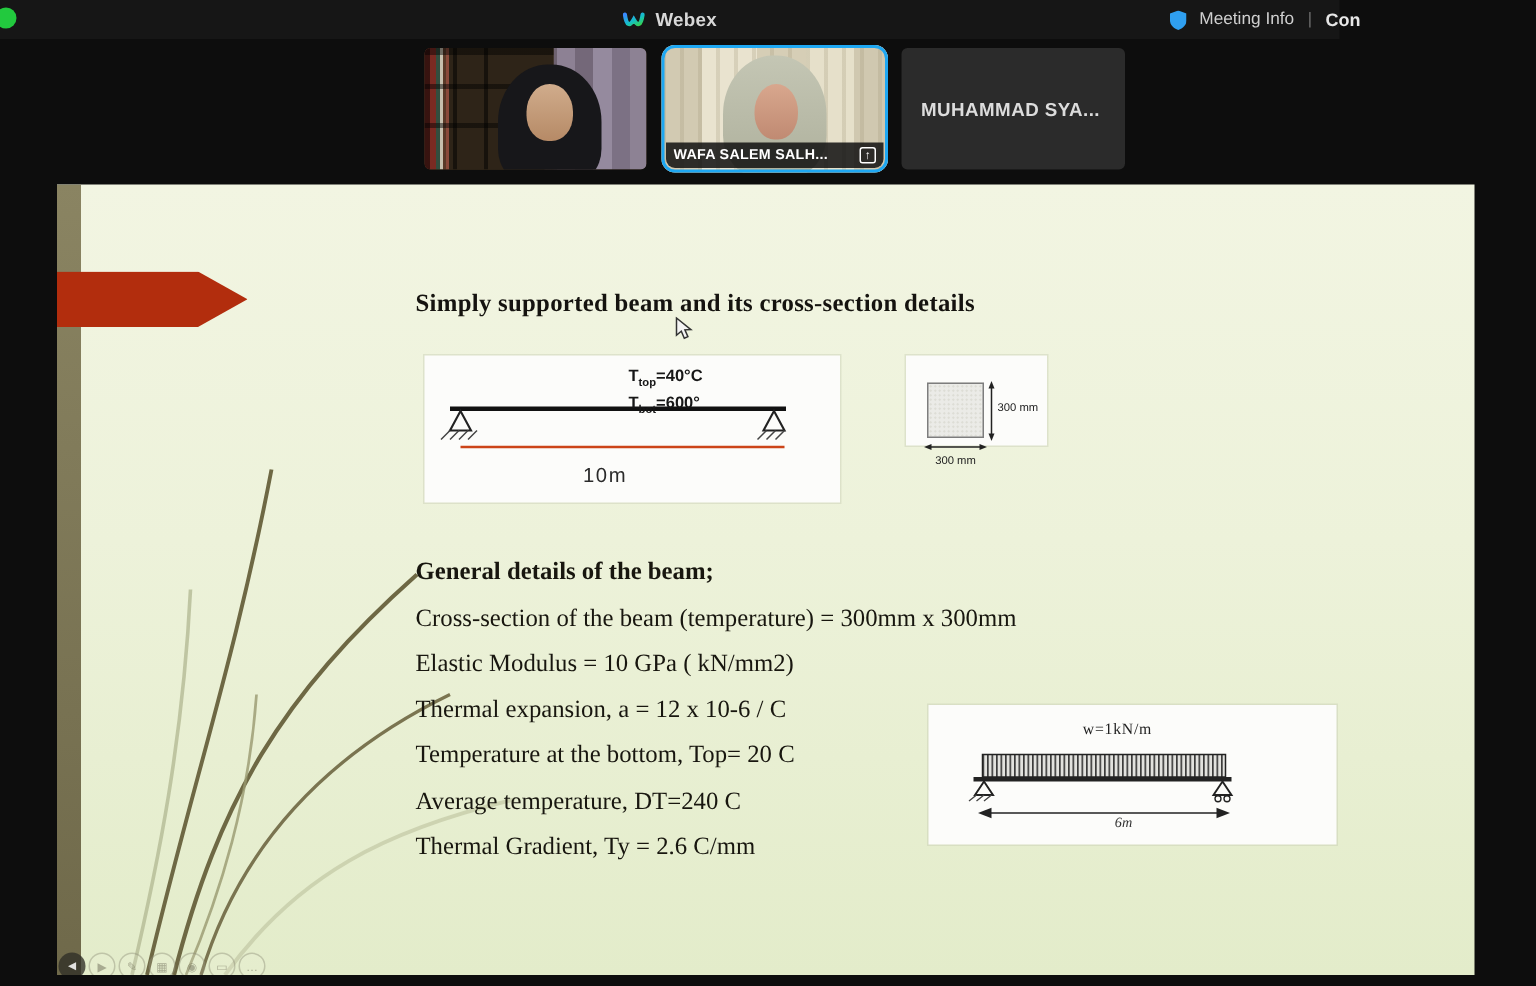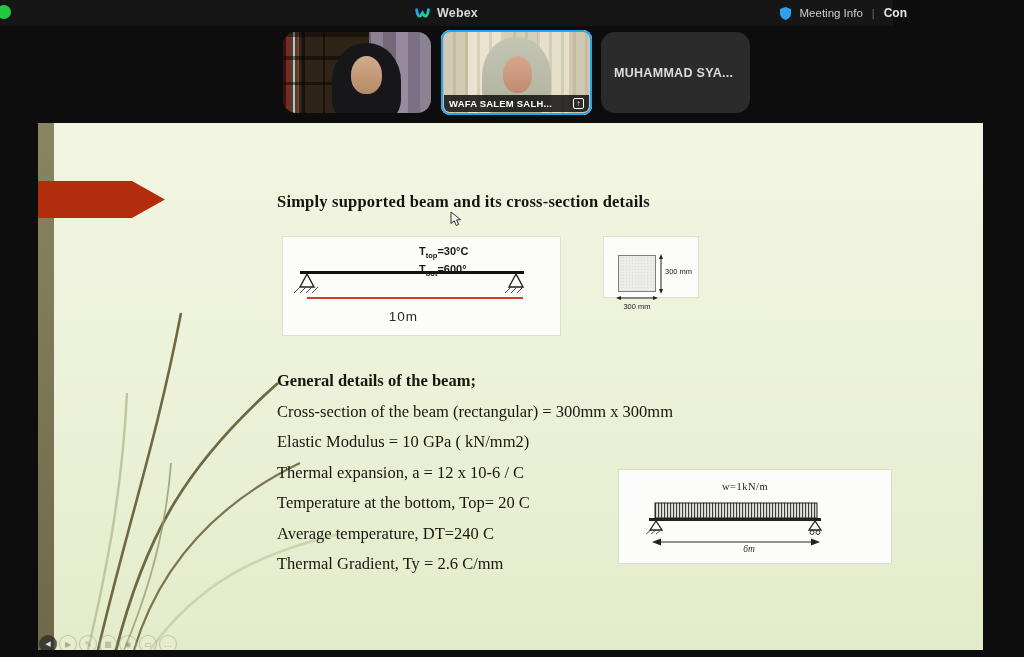--- a/index.html
+++ b/index.html
@@ -11,21 +11,21 @@
   .topbar { position:absolute; left:0; top:0; width:893px; height:26px; background:#161616; }
   .status-dot { position:absolute; left:-3px; top:5px; width:14px; height:14px; border-radius:50%; }
   .brand { position:absolute; left:0; right:0; top:0; height:26px; display:flex; align-items:center; justify-content:center; gap:7px; }
   .brand-name { color:#d8d8d8; font-size:12.5px; font-weight:600; letter-spacing:.2px; }
   .topbar-right { position:absolute; right:-14px; top:0; height:26px; display:flex; align-items:center; gap:9px; }
   .mi-label { color:#cfcfcf; font-size:11.5px; }
   .sep { color:#6f6f6f; font-size:11px; }
   .conn { color:#e6e6e6; font-size:12px; font-weight:700; }
 
   
-  .thumb { position:absolute; top:32px; height:81px; border-radius:14px; overflow:hidden; }
+  .thumb { position:absolute; top:32px; height:81px; border-radius:4px; overflow:hidden; }
   .thumb1 { left:283px; width:148px; background:#3a2c1e; }
   .t1-shelf { position:absolute; left:0; top:0; width:58%; height:100%;
      background:
        linear-gradient(90deg, rgba(0,0,0,.55) 0 4%, transparent 4% 22%, rgba(0,0,0,.5) 22% 25%, transparent 25% 46%, rgba(0,0,0,.5) 46% 49%, transparent 49%),
        linear-gradient(180deg, rgba(0,0,0,.45) 0 6%, transparent 6% 30%, rgba(0,0,0,.45) 30% 34%, transparent 34% 62%, rgba(0,0,0,.45) 62% 66%, transparent 66%),
        linear-gradient(90deg, #7a2a22 6% 9%, #324d3e 9% 12%, #c8c0ae 12% 14%, #5a3a28 14% 17%, #8a4a3a 17% 19%, #2e2418 19%),
        #40301f; }
   .t1-curtain { position:absolute; right:0; top:0; width:46%; height:100%;
      background: linear-gradient(90deg, #6e6270 0 12%, #8d8194 12% 30%, #746879 30% 48%, #958a9e 48% 66%, #7c7184 66% 84%, #8d8294 84%); }
   .t1-hijab { position:absolute; left:33%; top:14%; width:47%; height:98%;
@@ -171,21 +171,21 @@
     <div class="whitebox box-beam">
       <svg width="277" height="98" viewBox="0 0 277 98">
         <rect x="17" y="34" width="224" height="3" fill="#111"></rect>
         <path d="M24 37 L17 50 L31 50 Z" fill="none" stroke="#222" stroke-width="1.4"></path>
         <path d="M11 56 L17 50 M17 56 L23 50 M23 56 L29 50 M29 56 L35 50" stroke="#444" stroke-width="1"></path>
         <path d="M233 37 L226 50 L240 50 Z" fill="none" stroke="#222" stroke-width="1.4"></path>
         <path d="M222 56 L228 50 M228 56 L234 50 M234 56 L240 50" stroke="#444" stroke-width="1"></path>
         <line x1="24" y1="61" x2="240" y2="61" stroke="#cc4418" stroke-width="1.8"></line>
       </svg>
       <div class="diag-label" style="left:136px; top:8px;">
-        <span>T</span><sub>top</sub><span>=30°C</span>
+        <span>T</span><sub>top</sub><span>=40°C</span>
       </div>
       <div class="diag-label" style="left:136px; top:26px;">
         <span>T</span><sub>bot</sub><span>=600°</span>
       </div>
       <div class="beam-span">10m</div>
     </div>
 
     <div class="whitebox box-xsec">
       <div class="xs-square"></div>
       <svg width="94" height="84" viewBox="0 0 94 84" style="position:absolute;left:0;top:0;">
@@ -195,21 +195,21 @@
         <line x1="16" y1="61" x2="50" y2="61" stroke="#222" stroke-width="1"></line>
         <path d="M12 61 L17 59 L17 63 Z" fill="#222"></path>
           <path d="M54 61 L49 59 L49 63 Z" fill="#222"></path>
       </svg>
       <div class="xs-dim" style="left:61px; top:30px;">300 mm</div>
       <div class="xs-dim" style="left:10px; top:65px; width:46px; text-align:center;">300 mm</div>
     </div>
 
     <div class="details">
       <div class="hd">General details of the beam;</div>
-      <div>Cross-section of the beam (rectangular) = 300mm x 300mm</div>
+      <div>Cross-section of the beam (temperature) = 300mm x 300mm</div>
       <div>Elastic Modulus = 10 GPa ( kN/mm2)</div>
       <div>Thermal expansion, a = 12 x 10-6 / C</div>
       <div>Temperature at the bottom, Top= 20 C</div>
       <div>Average temperature, DT=240 C</div>
       <div>Thermal Gradient, Ty = 2.6 C/mm</div>
     </div>
 
     <div class="whitebox box-load">
       <svg width="272" height="93" viewBox="0 0 272 93">
         <defs>

